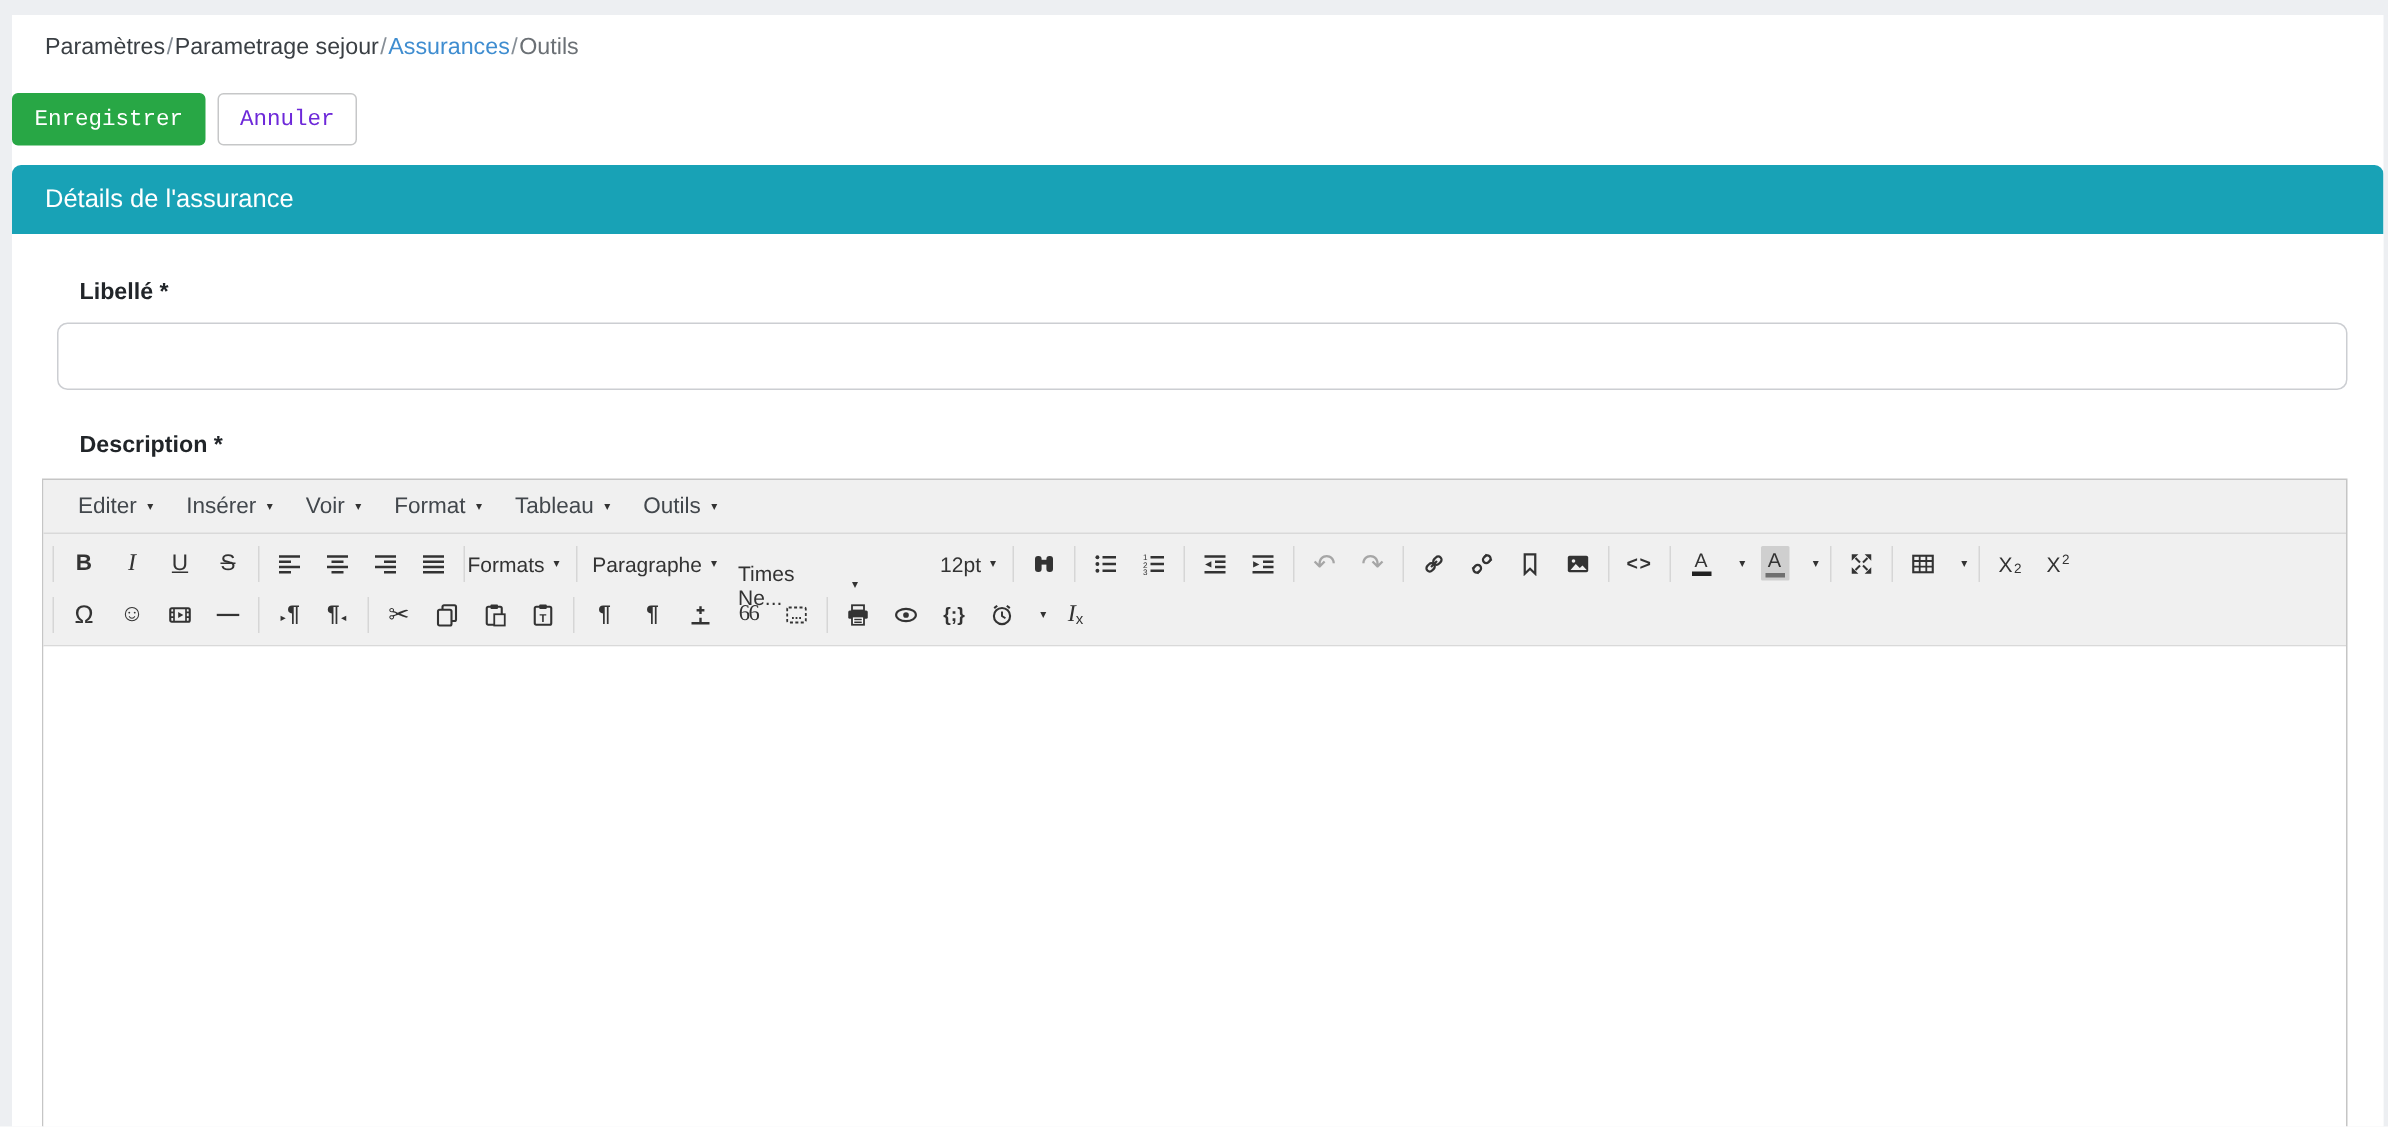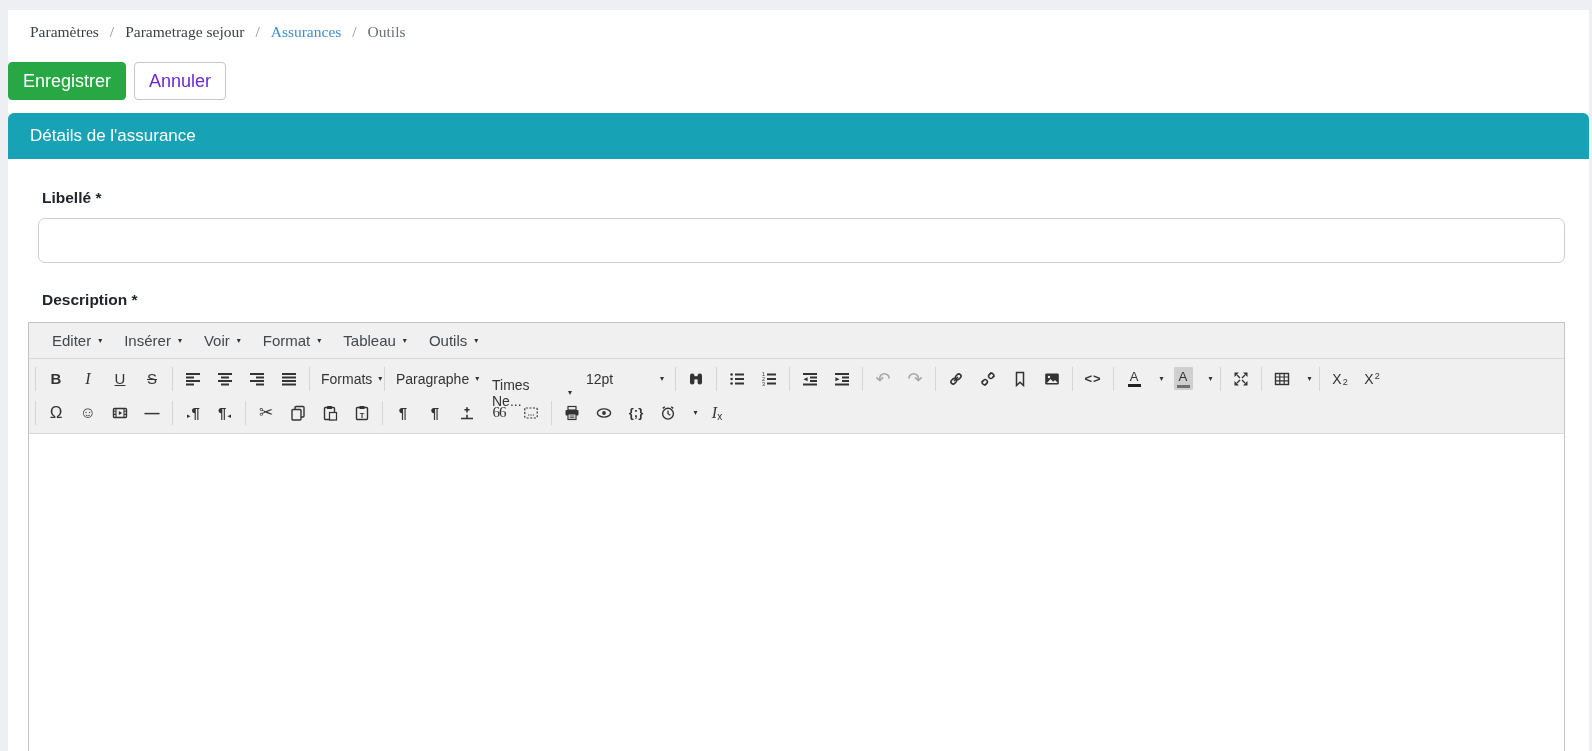--- a/index.html
+++ b/index.html
@@ -2,39 +2,39 @@
 <html><head>
 <meta charset="utf-8">
 <style>
   * { box-sizing: border-box; margin: 0; padding: 0; }
   html,body { width:1592px; height:751px; overflow:hidden; }
   body { font-family:"Liberation Sans", sans-serif; background:#edeff2; }
 
   .page-card { background:#fff; margin:10px 3px 0 8px; height:741px; overflow:hidden; }
 
   
-  .breadcrumb { padding:13px 24px 0 22px; font-size:15.5px; display:flex; align-items:center; gap:11px;font-family:Liberation Serif, serif; }
+  .breadcrumb { padding:13px 24px 0 22px; font-size:15.5px; display:flex; align-items:center; gap:1px; }
   .bc-item { color:#3a3f44; }
   .bc-sep { color:#868e96; }
   .bc-link { color:#3f8dd0; cursor:pointer; }
   .bc-current { color:#6b7075; }
 
   
   .actions { margin-top:21px; display:flex; gap:8px; }
-  .btn { font-family:Liberation Sans, sans-serif; font-size:18px; line-height:1; padding:9px 14px; border-radius:4px; cursor:pointer; }
+  .btn { font-family:Liberation Mono, monospace; font-size:15px; line-height:1; padding:9px 14px; border-radius:4px; cursor:pointer; }
   .btn-save { background:#28a745; border:1px solid #28a745; color:#fff; }
   .btn-cancel { background:#fff; border:1px solid #c6c7c8; color:#6d28d9; }
 
   
   .panel { margin-top:13px; }
   .panel-header { background:#18a2b6; height:46px; border-radius:6px 6px 0 0; display:flex; align-items:center; padding-left:22px; }
   .panel-title { color:#fff; font-size:17px; font-weight:400; }
   .panel-body { background:#fff; padding:30px 24px 0 20px; }
 
-  .field-label { display:block; font-size:15.5px; font-weight:700; color:#212529; margin-left:14px; }
+  .field-label { display:block; font-size:15.5px; font-weight:700; color:#212529; margin-left:25px; }
   .text-input { display:block; margin:11px 0 0 10px; width:calc(100% - 10px); height:45px;
     border:1px solid #ccced2; border-radius:7px; font-size:15px; padding:0 12px; color:#212529; outline:none; }
   .desc-label { margin-top:28px; }
 
   
   .editor { margin-top:13px; border:1px solid #c5c5c5; height:462px; display:flex; flex-direction:column; background:#fff; }
   .menubar { background:#f0f0f0; border-bottom:1px solid #d9d9d9; display:flex; align-items:center; height:36px; padding-left:12px; }
   .mitem { display:flex; align-items:center; gap:7px; padding:8px 11px; font-size:15px; color:#42474c; cursor:pointer;justify-content:flex-end; }
   .mcaret { font-size:8px; color:#333; }
 
@@ -57,21 +57,21 @@
   .g-smiley { font-size:16px; }
   .g-hr { font-weight:700; font-size:15px; }
   .g-cut { font-size:17px; }
   .g-codesample { font-weight:700; font-size:13px; }
   .subsup { display:flex; align-items:flex-end; font-size:14px; }
   .subsup .mark { font-size:9px; margin-left:1px; }
   .supmark { font-size:9px; margin-left:1px; transform:translateY(-6px); }
   .clearfmt { font-family:"Liberation Serif", serif; font-style:italic; font-size:16px; display:flex; align-items:flex-end; }
   .clearfmt .mark { font-family:"Liberation Sans", sans-serif; font-style:normal; font-size:10px; }
 
-  .lbox { display:flex; align-items:center; justify-content:space-between; height:26px; padding:0 7px;
+  .lbox { display:flex; align-items:center; justify-content:flex-end; height:26px; padding:0 7px;
           font-size:14px; color:#333; cursor:pointer; }
   .lb-formats { width:66px; }
   .lb-blocks { width:96px; }
   .lb-font { width:94px;margin-top:28px; }
   .lb-size { width:92px; }
   .lcaret { font-size:8px; color:#333; margin-left:6px; }
 
   .color-stack { display:flex; flex-direction:column; align-items:center; line-height:1; }
   .color-stack .A { font-size:13px; font-weight:400; }
   .cbar { width:13px; height:3px; margin-top:1px; }

